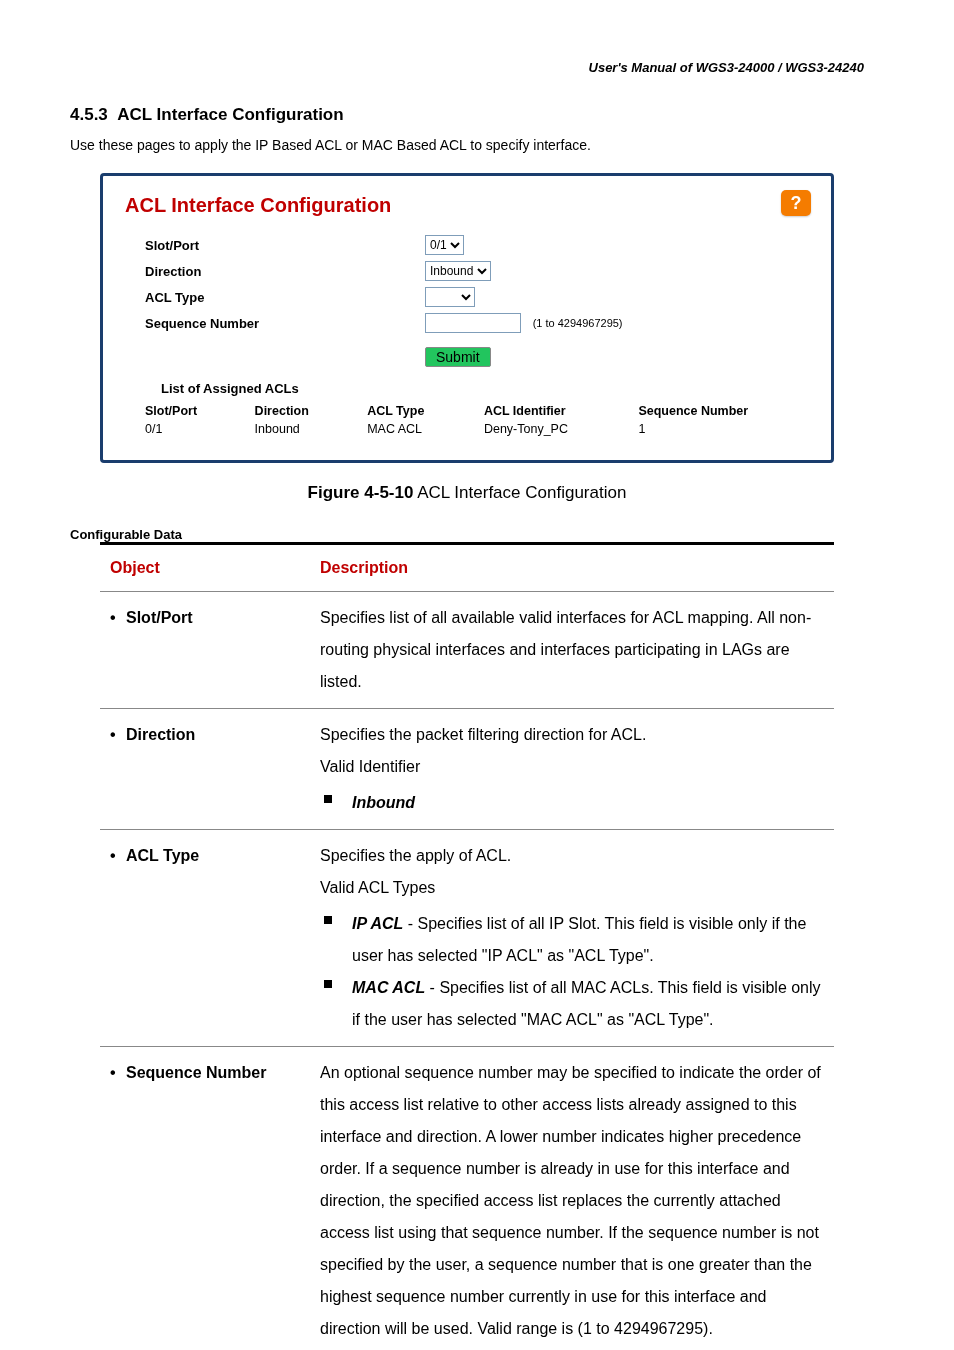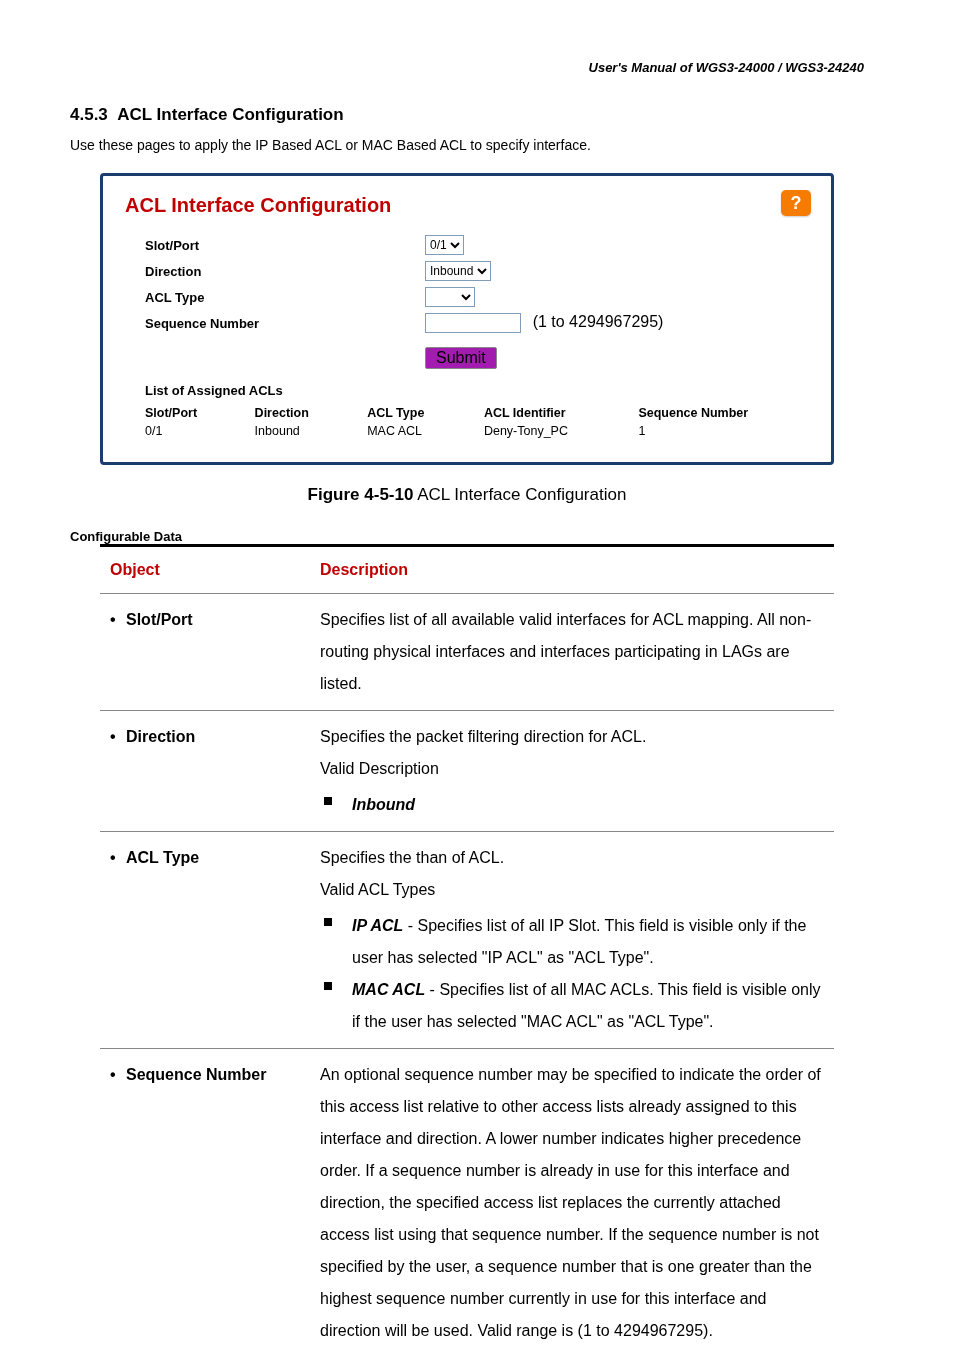--- a/index.html
+++ b/index.html
@@ -77,39 +77,39 @@
     background: #fff;
     height: 20px;
   }
   .form-ctrl input[type="text"] {
     font-size: 12px;
     border: 1px solid #7f9db9;
     height: 16px;
     width: 90px;
   }
   .range-hint {
-    font-size: 16px;
+    font-size: 11px;
     margin-left: 8px;
     text-align: center;
   }
   .submit-row {
     margin: 14px 0 14px 300px;
   }
   .submit-btn {
-    font-size: 16px;
+    font-size: 14px;
     padding: 1px 10px;
     border: 1px solid #888;
-    background: #a21caf;
+    background: #22c55e;
     border-radius: 2px;
     cursor: pointer;
   }
   .list-heading {
     font-weight: bold;
     font-size: 13px;
-    margin: 10px 0 6px 20px;
+    margin: 10px 0 6px 36px;
   }
   .list-table {
     width: 100%;
     font-size: 12.5px;
     border-collapse: collapse;
   }
   .list-table th {
     text-align: left;
     font-weight: bold;
     padding: 2px 6px 2px 20px;
@@ -286,31 +286,31 @@
 
     <tr>
       <td class="obj-col"><span class="obj-bullet">Slot/Port</span></td>
       <td>Specifies list of all available valid interfaces for ACL mapping. All non-routing physical interfaces and interfaces participating in LAGs are listed.</td>
     </tr>
 
     <tr>
       <td class="obj-col"><span class="obj-bullet">Direction</span></td>
       <td>
         <div>Specifies the packet filtering direction for ACL.</div>
-        <div>Valid Description</div>
+        <div>Valid Identifier</div>
         <ul class="sq-list">
           <li><span class="bold-italic">Inbound</span><span></span></li>
         </ul>
       </td>
     </tr>
 
     <tr>
       <td class="obj-col"><span class="obj-bullet">ACL Type</span></td>
       <td>
-        <div>Specifies the than of ACL.</div>
+        <div>Specifies the apply of ACL.</div>
         <div>Valid ACL Types</div>
         <ul class="sq-list">
           <li><span class="bold-italic">IP ACL</span><span> - Specifies list of all IP Slot. This field is visible only if the user has selected "IP ACL" as "ACL Type".</span></li>
           <li><span class="bold-italic">MAC ACL</span><span> - Specifies list of all MAC ACLs. This field is visible only if the user has selected "MAC ACL" as "ACL Type".</span></li>
         </ul>
       </td>
     </tr>
 
     <tr>
       <td class="obj-col"><span class="obj-bullet">Sequence Number</span></td>

